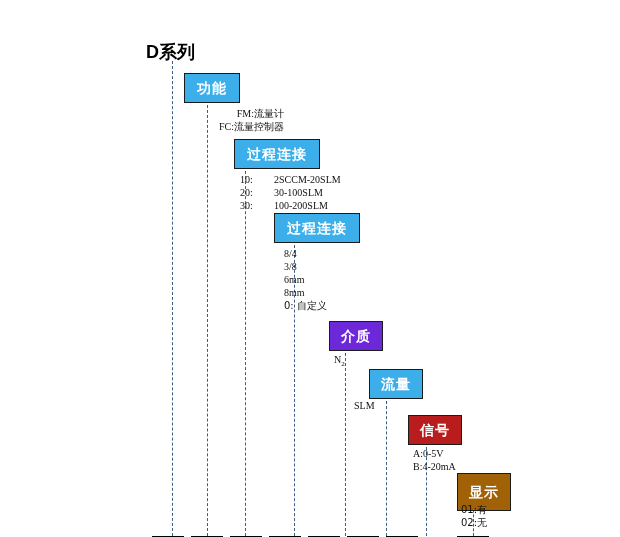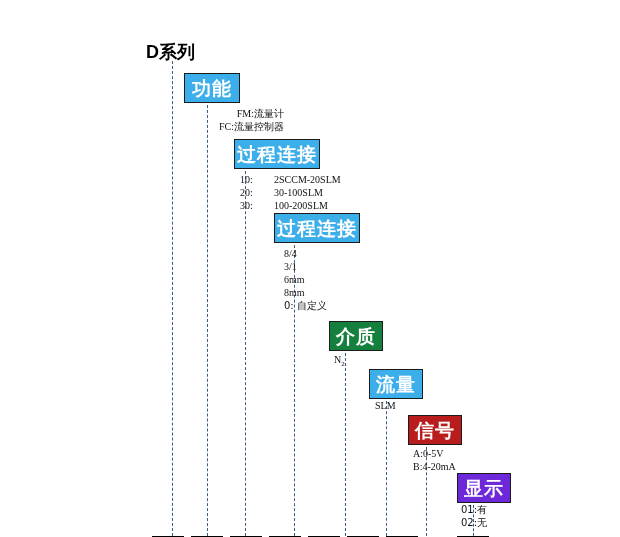--- a/index.html
+++ b/index.html
@@ -35,21 +35,21 @@
     width: 0px;
     border-left: 1px dashed #3b5d85;
   }
   
   .cat-box {
     position: absolute;
     background: #3CAEEA;
     border: 1px solid #1b1b1b;
     color: #ffffff;
     font-weight: bold;
-    font-size: 19px;
+    font-size: 14px;
     display: flex;
     align-items: center;
     justify-content: center;
     box-sizing: border-box;
     letter-spacing: 1px;
     white-space: nowrap;
     line-height: 1;
   }
   
   .opts {
@@ -111,46 +111,46 @@
       <div class="vline" style="left: 294px; top: 206px; height: 291px;"></div>
       <div class="vline" style="left: 345px; top: 314px; height: 183px;"></div>
       <div class="vline" style="left: 386px; top: 362px; height: 135px;"></div>
       <div class="vline" style="left: 426px; top: 408px; height: 89px;"></div>
       <div class="vline" style="left: 473px; top: 466px; height: 31px;"></div>
     </div>
   <div id="boxes-layer">
       <div class="cat-box" style="left: 184px; top: 34px; width: 56px; height: 30px; background: rgb(60, 174, 234); border-color: rgb(27, 27, 27);">功能</div>
       <div class="cat-box" style="left: 234px; top: 100px; width: 86px; height: 30px; background: rgb(60, 174, 234); border-color: rgb(27, 27, 27);">过程连接</div>
       <div class="cat-box" style="left: 274px; top: 174px; width: 86px; height: 30px; background: rgb(60, 174, 234); border-color: rgb(27, 27, 27);">过程连接</div>
-      <div class="cat-box" style="left: 329px; top: 282px; width: 54px; height: 30px; background: #15803d; border-color: rgb(27, 27, 27);">介质</div>
+      <div class="cat-box" style="left: 329px; top: 282px; width: 54px; height: 30px; background: #6d28d9; border-color: rgb(27, 27, 27);">介质</div>
       <div class="cat-box" style="left: 369px; top: 330px; width: 54px; height: 30px; background: rgb(60, 174, 234); border-color: rgb(27, 27, 27);">流量</div>
       <div class="cat-box" style="left: 408px; top: 376px; width: 54px; height: 30px; background: #b91c1c; border-color: rgb(27, 27, 27);">信号</div>
-      <div class="cat-box" style="left: 457px; top: 434px; width: 54px; height: 30px; background: #6d28d9; border-color: rgb(27, 27, 27);">显示</div>
+      <div class="cat-box" style="left: 457px; top: 434px; width: 54px; height: 38px; background: #a16207; border-color: rgb(27, 27, 27);">显示</div>
     </div>
   <div id="opts-layer">
       <div class="opts" style="left: 200px; top: 68px; text-align: right;">
         <span class="opt-row"><span class="opt-code" style="width: 34px;">FM:</span><span class="opt-desc cjk">流量计</span></span>
         <span class="opt-row"><span class="opt-code" style="width: 34px;">FC:</span><span class="opt-desc cjk">流量控制器</span></span>
       </div>
       <div class="opts" style="left: 240px; top: 134px;">
         <span class="opt-row"><span class="opt-code" style="width: 34px;">10:</span><span class="opt-desc">2SCCM-20SLM</span></span>
         <span class="opt-row"><span class="opt-code" style="width: 34px;">20:</span><span class="opt-desc">30-100SLM</span></span>
         <span class="opt-row"><span class="opt-code" style="width: 34px;">30:</span><span class="opt-desc">100-200SLM</span></span>
       </div>
       <div class="opts" style="left: 284px; top: 208px;">
         <span class="opt-row"><span class="opt-desc">8/4</span></span>
-        <span class="opt-row"><span class="opt-desc">3/1</span></span>
+        <span class="opt-row"><span class="opt-desc">3/8</span></span>
         <span class="opt-row"><span class="opt-desc">6mm</span></span>
         <span class="opt-row"><span class="opt-desc">8mm</span></span>
         <span class="opt-row"><span class="opt-desc cjk">0: 自定义</span></span>
       </div>
       <div class="opts" style="left: 334px; top: 314px;">
         <span class="opt-row"><span class="opt-desc">N<sub>2</sub></span></span>
       </div>
-      <div class="opts" style="left: 375px; top: 360px;">
+      <div class="opts" style="left: 354px; top: 360px;">
         <span class="opt-row"><span class="opt-desc">SLM</span></span>
       </div>
       <div class="opts" style="left: 413px; top: 408px;">
         <span class="opt-row"><span class="opt-desc">A:0-5V</span></span>
         <span class="opt-row"><span class="opt-desc">B:4-20mA</span></span>
       </div>
       <div class="opts" style="left: 461px; top: 464px;">
         <span class="opt-row"><span class="opt-desc cjk">01:有</span></span>
         <span class="opt-row"><span class="opt-desc cjk">02:无</span></span>
       </div>

